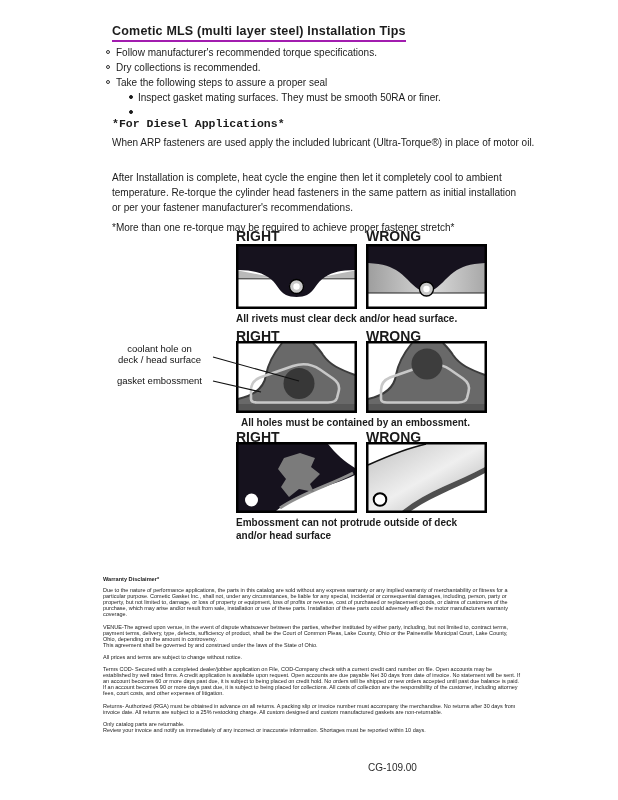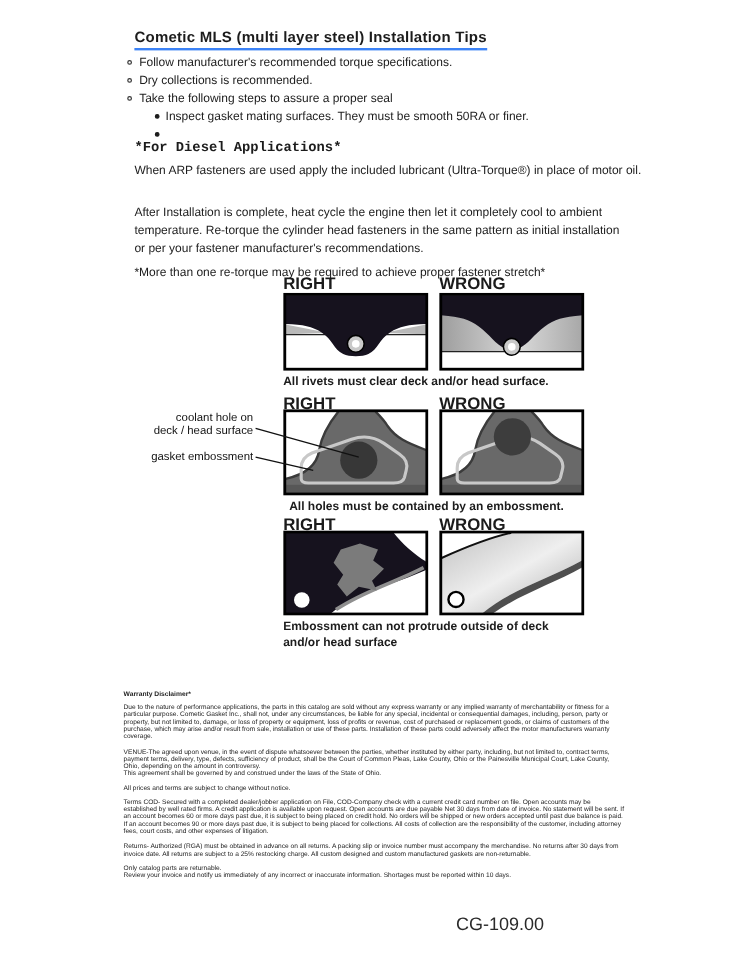--- a/index.html
+++ b/index.html
@@ -6,48 +6,48 @@
   body{
     width:618px;height:800px;background:#ffffff;position:relative;overflow:hidden;
     font-family:"Liberation Sans", sans-serif;color:#1c1c1c;
     -webkit-text-size-adjust:none;
   }
   .page{position:absolute;left:0;top:0;width:618px;height:800px;background:#fff;}
 
   .title{
     position:absolute;left:112px;top:24px;margin:0;
     font-size:12.5px;font-weight:700;letter-spacing:.2px;
-    border-bottom:2px solid #3b82f6;padding-bottom:2px;display:inline-block;
+    border-bottom:2px solid #a21caf;padding-bottom:2px;display:inline-block;
   }
   .tips{position:absolute;left:106px;top:45px;margin:0;padding:0;list-style:none;font-size:10px;line-height:15px;width:480px;}
   .tips li{position:relative;padding-left:10px;}
   .tips li.sub{padding-left:32px;}
   .marker{position:absolute;left:0;top:5px;width:4px;height:4px;border-radius:50%;border:1px solid #333;box-sizing:border-box;}
   .tips li.sub .marker{left:23px;width:4px;height:4px;background:#1c1c1c;border-color:#1c1c1c;}
 
   .diesel-heading{position:absolute;left:112px;top:117px;margin:0;font-size:11.5px;font-weight:700;font-family:Liberation Mono, monospace;}
   .para{position:absolute;left:112px;margin:0;font-size:10px;line-height:15px;width:505px;}
   .para .line{display:block;white-space:nowrap;}
   .p1{top:135px;} .p2{top:170px;} .pnote{top:220px;}
 
   .fig-head{position:absolute;width:121px;text-align:left;font-size:14px;font-weight:700;color:#1b1b1b;}
   .fig-box{position:absolute;line-height:0;}
   .fig-caption{position:absolute;font-size:10px;font-weight:700;line-height:13px;}
 
-  .callout{position:absolute;left:108px;width:103px;text-align:right;font-size:9.5px;line-height:10.5px;color:#111;}
+  .callout{position:absolute;left:108px;width:103px;text-align:center;font-size:9.5px;line-height:10.5px;color:#111;}
   .c1{top:344px;} .c2{top:376px;}
 
   .leader-overlay{position:absolute;left:0;top:0;width:618px;height:800px;pointer-events:none;}
 
   .disclaimer{position:absolute;left:103px;top:576px;width:417px;font-size:5.5px;line-height:6.1px;color:#222;}
   .disclaimer h3{margin:0 0 5px 0;font-size:5.6px;line-height:6.1px;font-weight:700;}
   .disclaimer p{margin:0 0 6px 0;}
   .disclaimer p.tight{margin-bottom:0;}
 
-  .page-code{position:absolute;left:380px;top:762px;font-size:15px;color:#2a2a2a;}
+  .page-code{position:absolute;left:368px;top:762px;font-size:10px;color:#2a2a2a;}
 </style>
 </head>
 <body>
 
 <div class="page">
 
   <h1 class="title">Cometic MLS (multi layer steel) Installation Tips</h1>
 
   <ul class="tips">
     <li><span class="marker"></span><span>Follow manufacturer's recommended torque specifications.</span></li>

